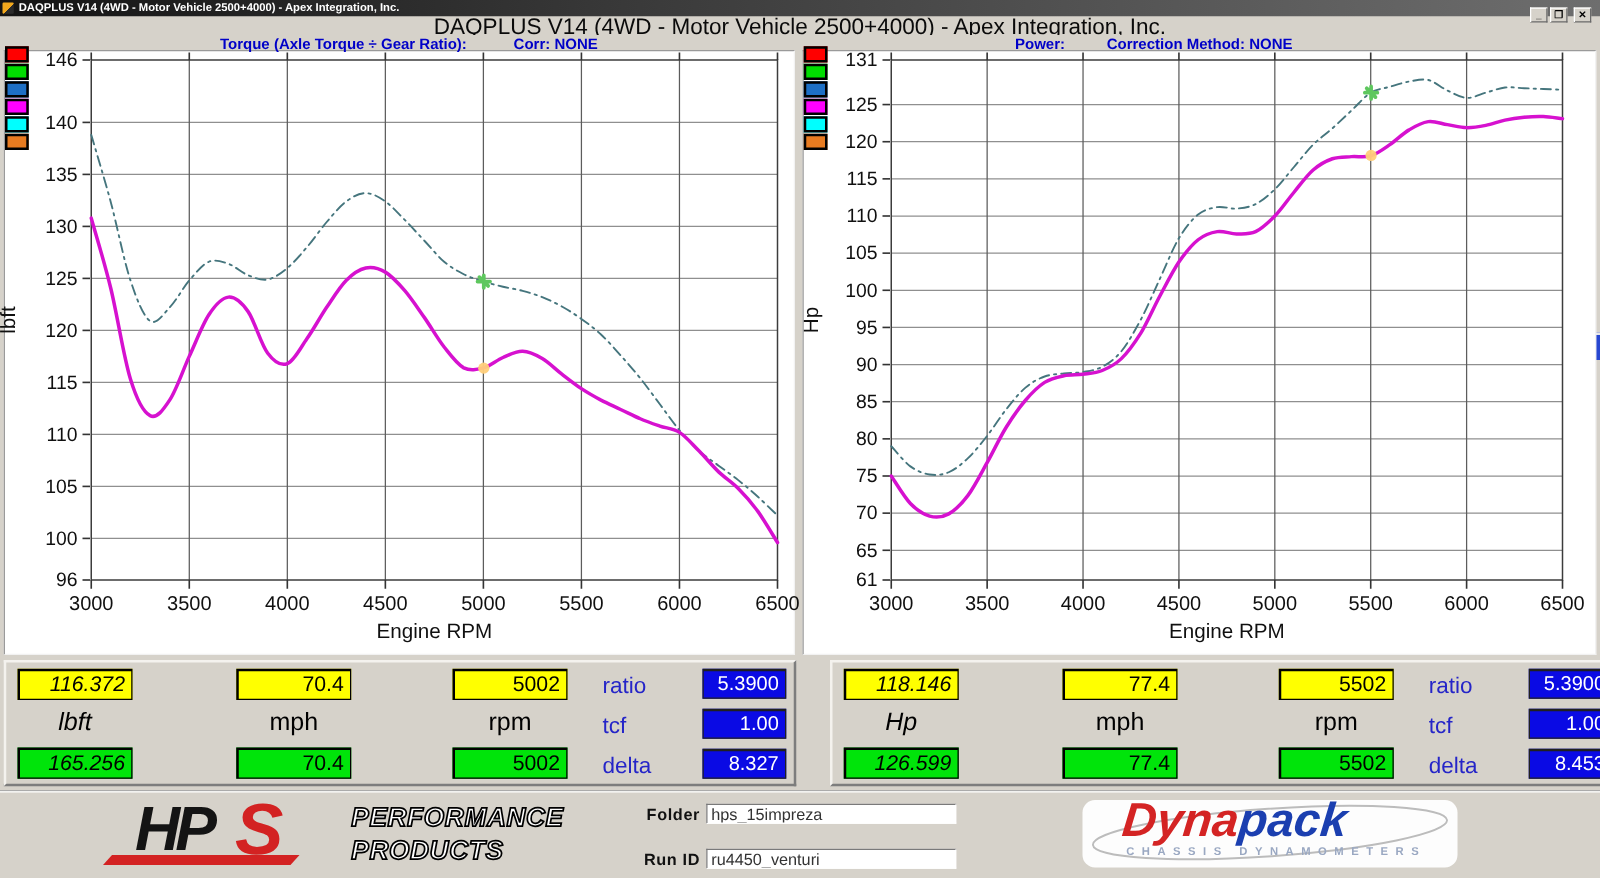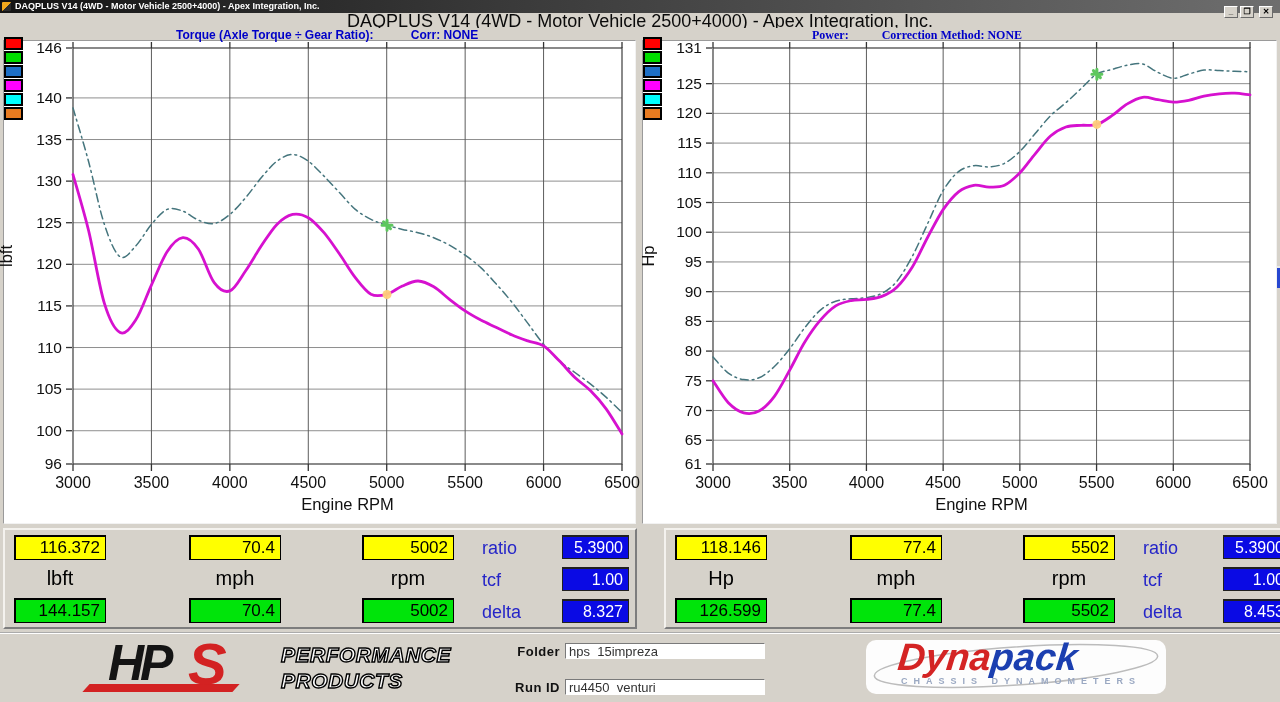--- a/index.html
+++ b/index.html
@@ -34,21 +34,21 @@
   .legend { position:absolute; top:37px; z-index:3; }
   .swatch { width:19px; height:13px; border:2px solid #000; margin-bottom:1px; }
 
   .chart-svg { position:absolute; left:0; top:0; z-index:2; }
 
   
   .value-panel { position:absolute; top:528px; width:634px; height:101px; background:#d6d2ca;
     border:2px solid; border-color:#f4f2ee #7d7d7d #7d7d7d #f4f2ee; z-index:2; }
   .vbox { position:absolute; height:25px; line-height:21px; text-align:right; padding-right:5px;
     font-size:17px; color:#000; background:#ffff00; border:1px solid #000; border-top-width:2px; border-left-width:2px; width:92px; }
-  .col1 { left:9px; } .col2 { left:184px; } .col3 { left:357px; }
+  .col1 { left:9px;font-style:italic; } .col2 { left:184px; } .col3 { left:357px; }
   .row-yellow { top:5px; background:#ffff00; }
   .row-green  { top:68px; background:#00e40a; }
   .ulabel { position:absolute; top:37px; width:92px; text-align:center; font-size:20px; color:#000; }
   .stat-label { position:absolute; left:477px; font-size:18px; color:#2525c8; }
   .stat1 { top:8px; } .stat2 { top:40px; } .stat3 { top:72px; }
   .bluebox { position:absolute; left:557px; width:67px; height:24px; line-height:21px; background:#0a0ae4;
     color:#fff; font-size:16px; text-align:right; padding-right:5px; border:1px solid #202020; border-top-width:2px; }
   .b1 { top:5px; } .b2 { top:37px; } .b3 { top:69px;text-align:right; }
 
   
@@ -96,21 +96,21 @@
     <div class="win-btn">❐</div>
     <div class="win-btn close">✕</div>
   </div>
 
   <div class="heading">DAQPLUS V14 (4WD - Motor Vehicle 2500+4000) - Apex Integration, Inc.</div>
 
   <div class="chart-subheader" style="left:176px;">
     <span>Torque (Axle Torque ÷ Gear Ratio):</span>
     <span style="margin-left:34px;">Corr: NONE</span>
   </div>
-  <div class="chart-subheader" style="left:812px;font-family:Liberation Serif, serif;">
+  <div class="chart-subheader" style="left:812px;">
     <span>Power:</span>
     <span style="margin-left:30px;">Correction Method: NONE</span>
   </div>
 
   <div class="chart-panel" style="left:3px;"></div>
   <div class="chart-panel" style="left:642px; width:635px;"></div>
 
   <div class="legend" style="left:4px;">
       <div class="swatch" style="background: rgb(255, 0, 0);"></div>
       <div class="swatch" style="background: rgb(0, 221, 0);"></div>
@@ -283,21 +283,21 @@
       </svg>
     </div>
 
   <div class="value-panel" style="left:3px;">
     <div class="vbox row-yellow col1">116.372</div>
     <div class="vbox row-yellow col2">70.4</div>
     <div class="vbox row-yellow col3">5002</div>
     <div class="ulabel col1">lbft</div>
     <div class="ulabel col2">mph</div>
     <div class="ulabel col3">rpm</div>
-    <div class="vbox row-green col1">144.157</div>
+    <div class="vbox row-green col1">165.256</div>
     <div class="vbox row-green col2">70.4</div>
     <div class="vbox row-green col3">5002</div>
     <div class="stat-label stat1">ratio</div>
     <div class="stat-label stat2">tcf</div>
     <div class="stat-label stat3">delta</div>
     <div class="bluebox b1">5.3900</div>
     <div class="bluebox b2">1.00</div>
     <div class="bluebox b3">8.327</div>
   </div>
 

